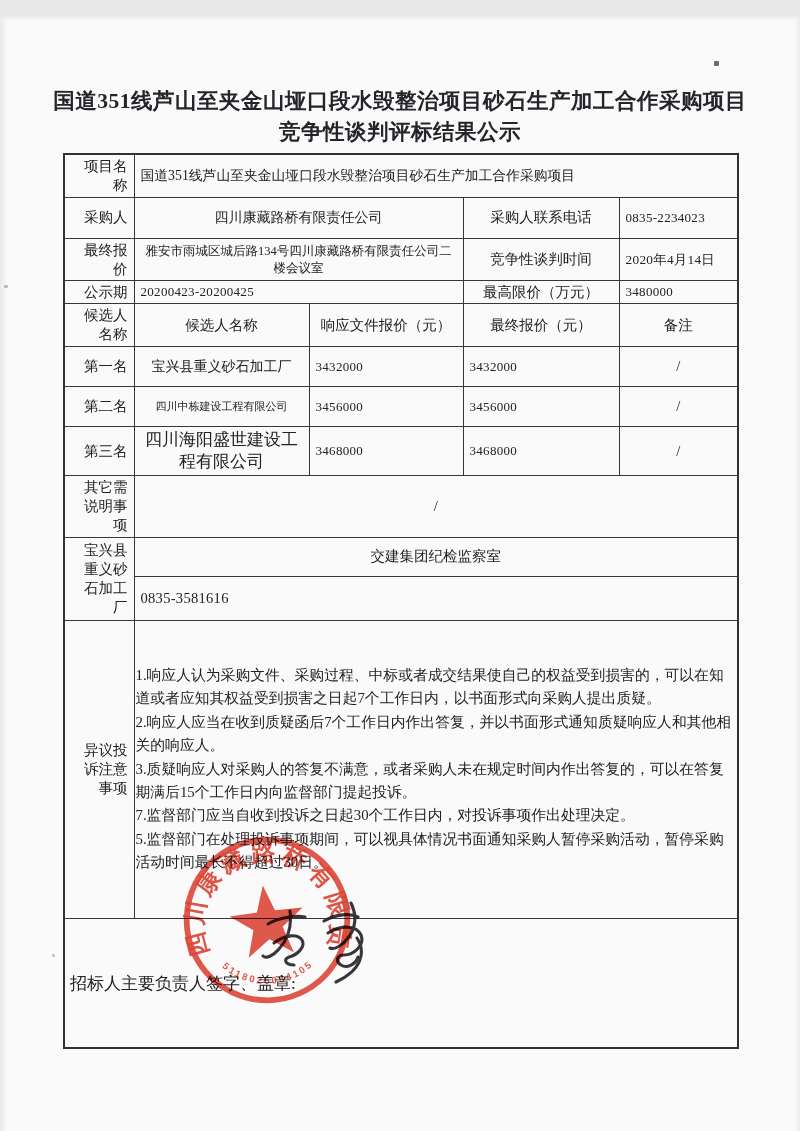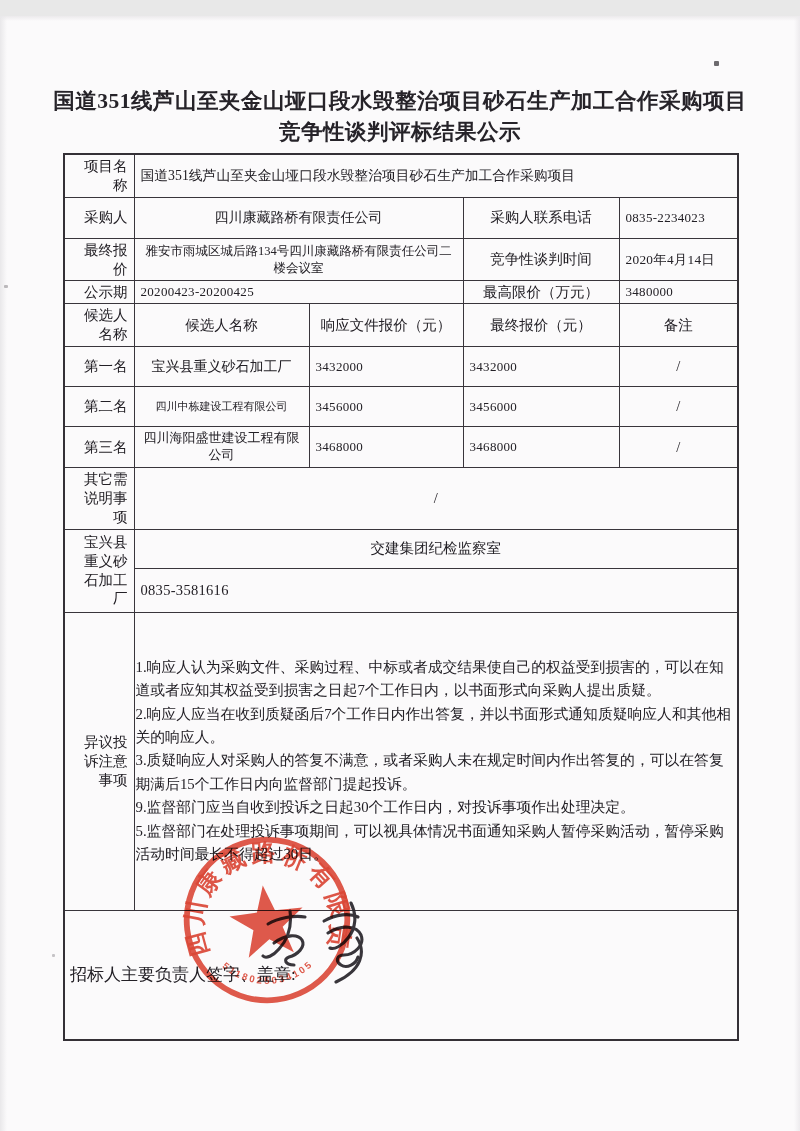--- a/index.html
+++ b/index.html
@@ -96,21 +96,21 @@
     </tr>
     <tr style="height:40px">
       <td class="lbl">第二名</td>
       <td class="c" style="font-size:11px">四川中栋建设工程有限公司</td>
       <td class="num">3456000</td>
       <td class="num">3456000</td>
       <td class="c">/</td>
     </tr>
     <tr style="height:41px">
       <td class="lbl">第三名</td>
-      <td class="c" style="font-size:13px;line-height:1.3">四川海阳盛世建设工程有限公司</td>
+      <td class="c" style="font-size:17px;line-height:1.3">四川海阳盛世建设工程有限公司</td>
       <td class="num">3468000</td>
       <td class="num">3468000</td>
       <td class="c">/</td>
     </tr>
     <tr style="height:39px">
       <td class="lbl">其它需说明事项</td>
       <td colspan="4" class="c">/</td>
     </tr>
     <tr style="height:39px">
       <td class="lbl" rowspan="2">宝兴县重义砂石加工厂</td>
@@ -119,21 +119,21 @@
     <tr style="height:44px">
       <td colspan="4" class="c num" style="font-size:14.5px">0835-3581616</td>
     </tr>
     <tr style="height:298px">
       <td class="lbl">异议投诉注意事项</td>
       <td colspan="4" class="objection-cell">
         <div class="objection-inner">
           <div>1.响应人认为采购文件、采购过程、中标或者成交结果使自己的权益受到损害的，可以在知道或者应知其权益受到损害之日起7个工作日内，以书面形式向采购人提出质疑。</div>
           <div>2.响应人应当在收到质疑函后7个工作日内作出答复，并以书面形式通知质疑响应人和其他相关的响应人。</div>
           <div>3.质疑响应人对采购人的答复不满意，或者采购人未在规定时间内作出答复的，可以在答复期满后15个工作日内向监督部门提起投诉。</div>
-          <div>9.监督部门应当自收到投诉之日起30个工作日内，对投诉事项作出处理决定。</div>
+          <div>7.监督部门应当自收到投诉之日起30个工作日内，对投诉事项作出处理决定。</div>
           <div>5.监督部门在处理投诉事项期间，可以视具体情况书面通知采购人暂停采购活动，暂停采购活动时间最长不得超过30日。</div>
         </div>
       </td>
     </tr>
     <tr style="height:130px">
       <td colspan="5" class="sig-cell">
         <span>招标人主要负责人签字、盖章:</span>
       </td>
     </tr>
   </tbody>

